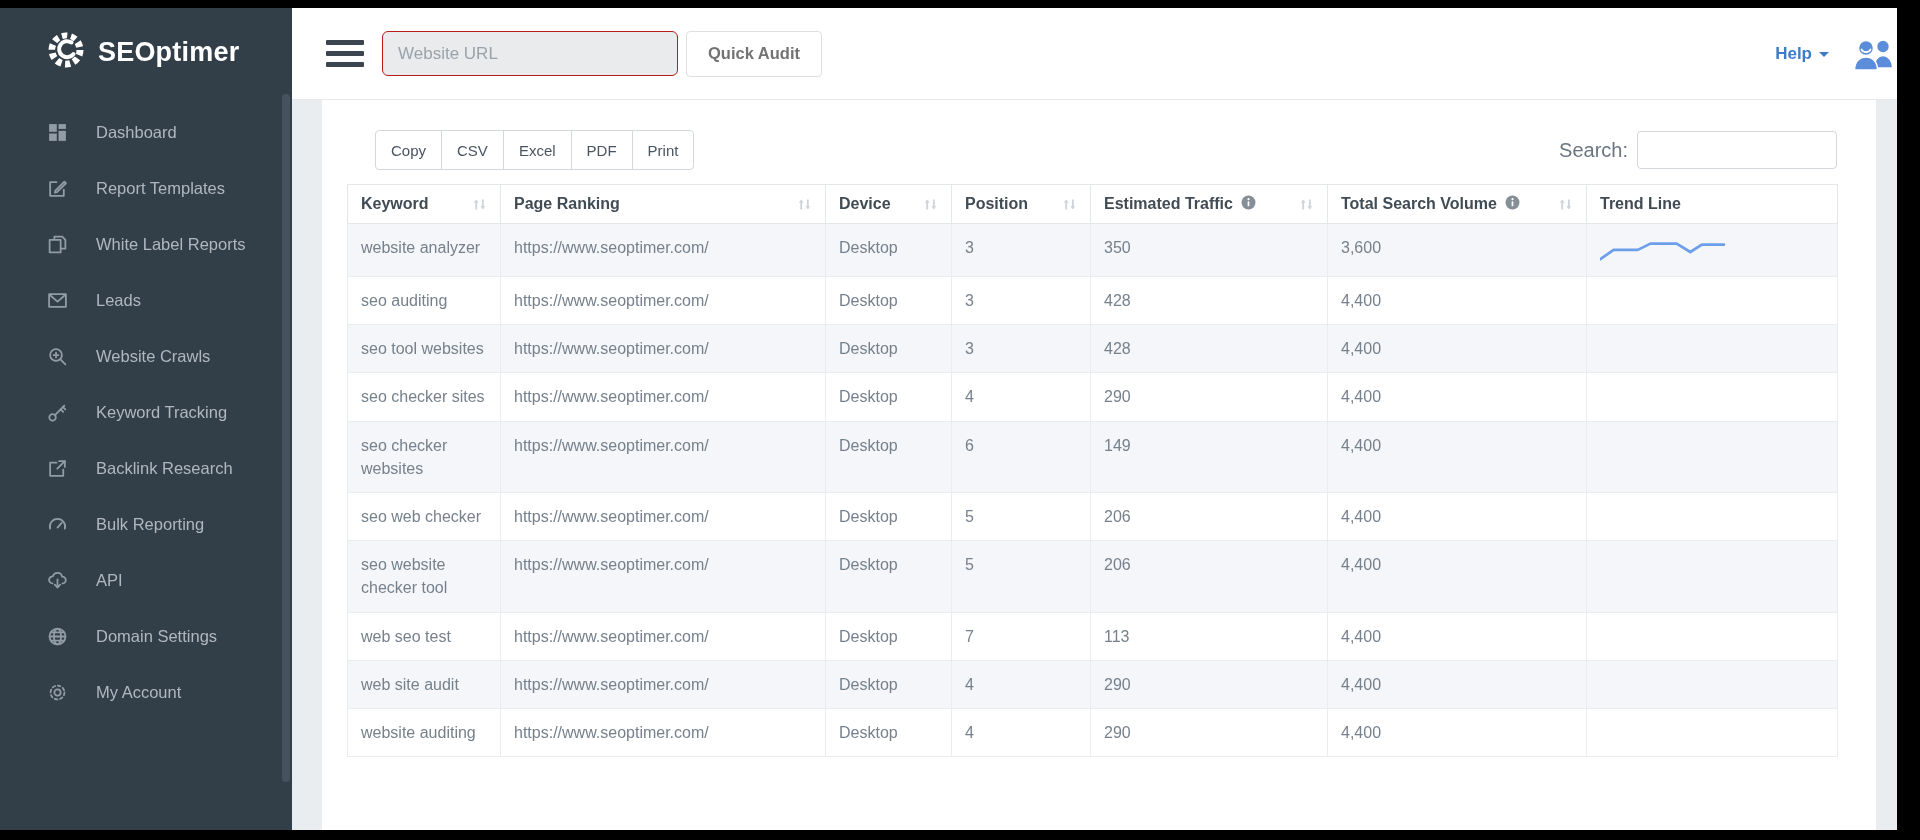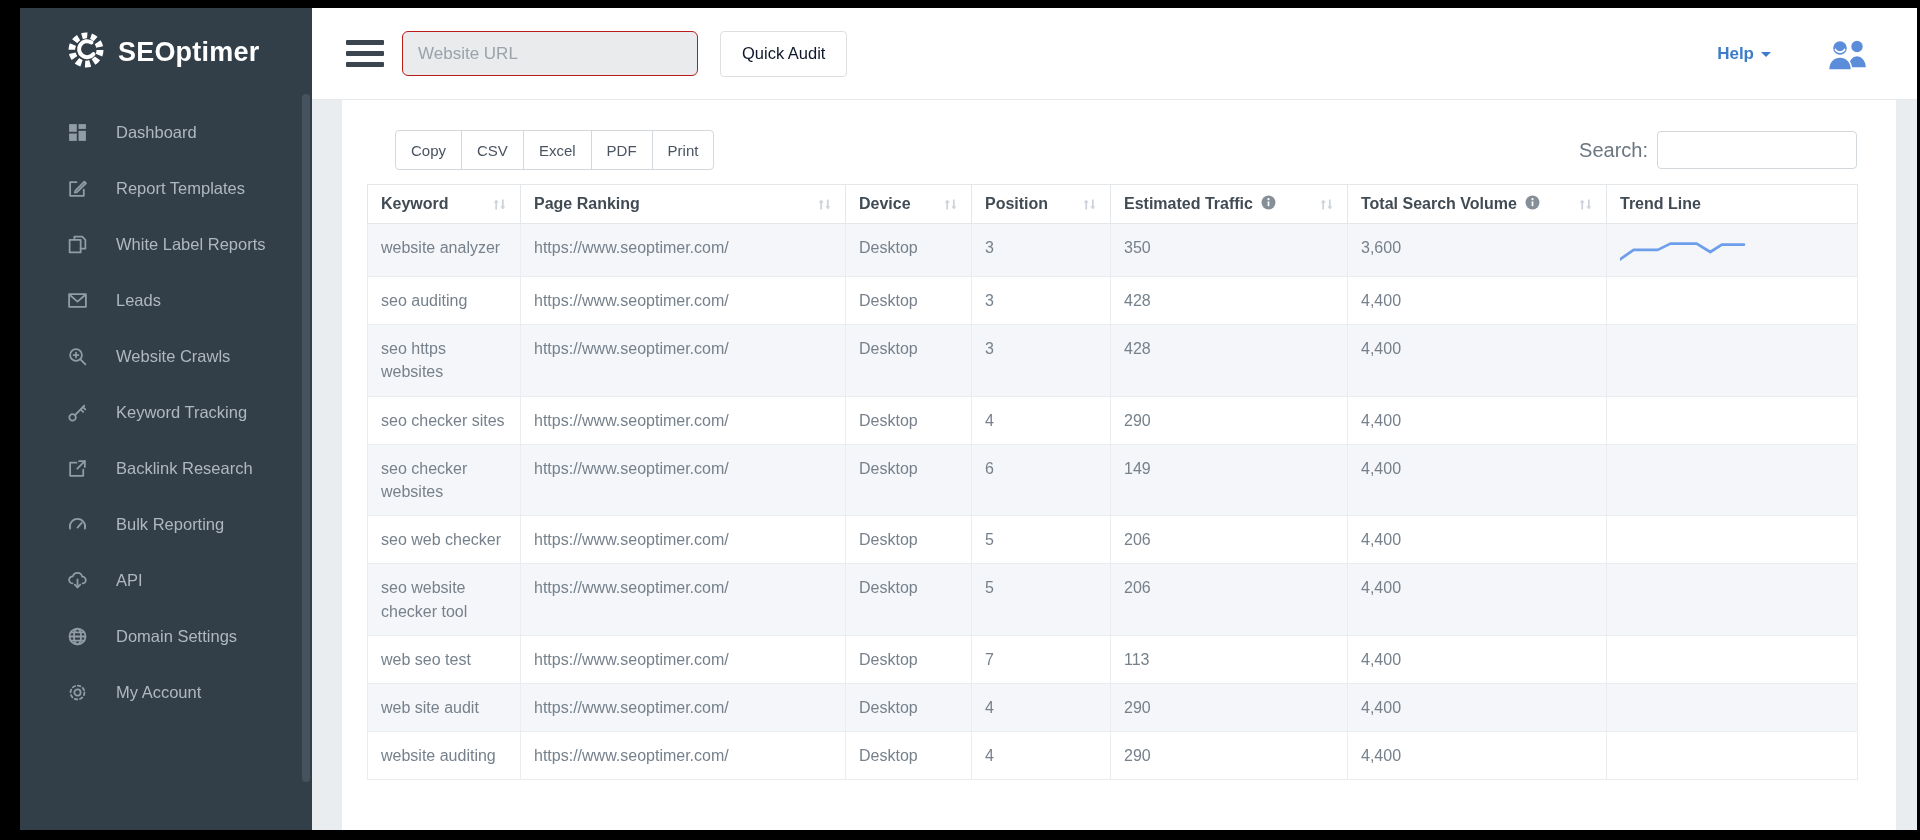--- a/index.html
+++ b/index.html
@@ -1,36 +1,36 @@
 <!DOCTYPE html>
 <html><head>
 <meta charset="utf-8">
 <style>
   * { margin:0; padding:0; box-sizing:border-box; }
   html,body { width:1920px; height:840px; background:#000; font-family:"Liberation Sans", sans-serif; overflow:hidden; }
-  .frame { position:absolute; left:20px; top:8px; width:1897px; height:822px; background:#fff; overflow:hidden; }
+  .frame { position:absolute; left:0; top:8px; width:1897px; height:822px; background:#fff; overflow:hidden; }
 
   
   .sidebar { position:absolute; left:0; top:0; width:292px; height:100%; background:#323e48; }
   .logo { display:flex; align-items:center; gap:10px; padding:20px 0 0 44px; color:#fff; }
   .logo-text { font-size:27px; font-weight:bold; letter-spacing:0.2px; }
   .side-nav { margin-top:28px; }
   .nav-item { display:flex; align-items:center; height:56px; padding-left:46px; cursor:pointer; }
   .nav-item .nav-icon { width:22px; height:22px; margin-right:28px; flex:0 0 22px; display:flex; align-items:center; justify-content:center; }
   .nav-item .nav-label { color:#b0b8bf; font-size:16.5px; }
   .side-scroll-thumb { position:absolute; right:2px; top:86px; width:8px; height:688px; border-radius:4px; background:#46525e; }
 
   
   .topbar { position:absolute; left:292px; right:0; top:0; height:92px; background:#fff; border-bottom:1px solid #e6e8ea; display:flex; align-items:center; }
   .hamburger { margin-left:34px; width:38px; cursor:pointer; }
   .hamburger span { display:block; height:4.5px; background:#3a4550; border-radius:1px; margin:6.5px 0; }
   .url-input { margin-left:18px; width:296px; height:45px; background:#e9ebec; border:1px solid #b91c1c; border-radius:6px; padding:0 15px; font-size:17px; color:#49525b; font-family:"Liberation Sans", sans-serif; }
   .url-input::placeholder { color:#9aa3ab; }
-  .quick-audit-btn { margin-left:22px; height:46px; padding:0 21px; background:#fff; border:1px solid #dde0e3; border-radius:4px; font-size:16.5px; color:#0f172a; cursor:pointer; font-family:"Liberation Sans", sans-serif; }
-  .topbar-right { margin-left:auto; display:flex; align-items:center; gap:54px; padding-right:46px; }
+  .quick-audit-btn { margin-left:8px; height:46px; padding:0 21px; background:#fff; border:1px solid #dde0e3; border-radius:4px; font-size:16.5px; color:#737373; cursor:pointer; font-family:"Liberation Sans", sans-serif;font-weight:bold; }
+  .topbar-right { margin-left:auto; display:flex; align-items:center; gap:22px; }
   .help-link { font-size:17px; font-weight:bold; color:#3d7cc9; cursor:pointer; display:flex; align-items:center; gap:7px; }
   .caret-down { width:0; height:0; border-left:5px solid transparent; border-right:5px solid transparent; border-top:5px solid #3d7cc9; margin-top:2px; }
   .users-btn { cursor:pointer; display:flex; }
 
   
   .content { position:absolute; left:292px; top:92px; right:0; bottom:0; background:#e9edf0; }
   .card { position:absolute; left:30px; top:0; width:1554px; height:100%; background:#fff; padding:30px 39px 0 25px; }
 
   .table-toolbar { display:flex; justify-content:space-between;padding-left:28px; }
   .export-group { display:flex; }
@@ -402,21 +402,21 @@
             <tr>
               <td>seo auditing</td>
               <td>https://www.seoptimer.com/</td>
               <td>Desktop</td>
               <td>3</td>
               <td>428</td>
               <td>4,400</td>
               <td></td>
             </tr>
             <tr>
-              <td>seo https websites</td>
+              <td>seo tool websites</td>
               <td>https://www.seoptimer.com/</td>
               <td>Desktop</td>
               <td>3</td>
               <td>428</td>
               <td>4,400</td>
               <td></td>
             </tr>
             <tr>
               <td>seo checker sites</td>
               <td>https://www.seoptimer.com/</td>

